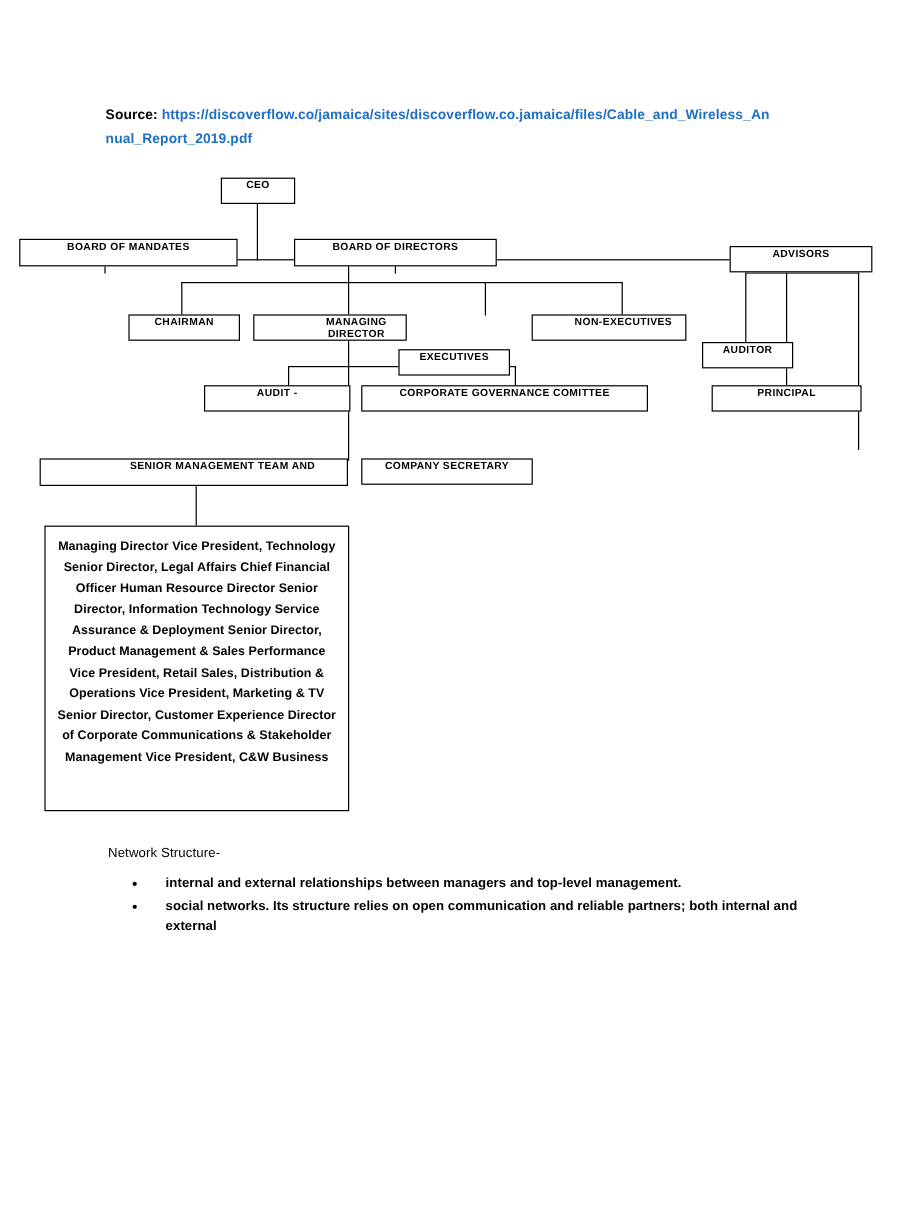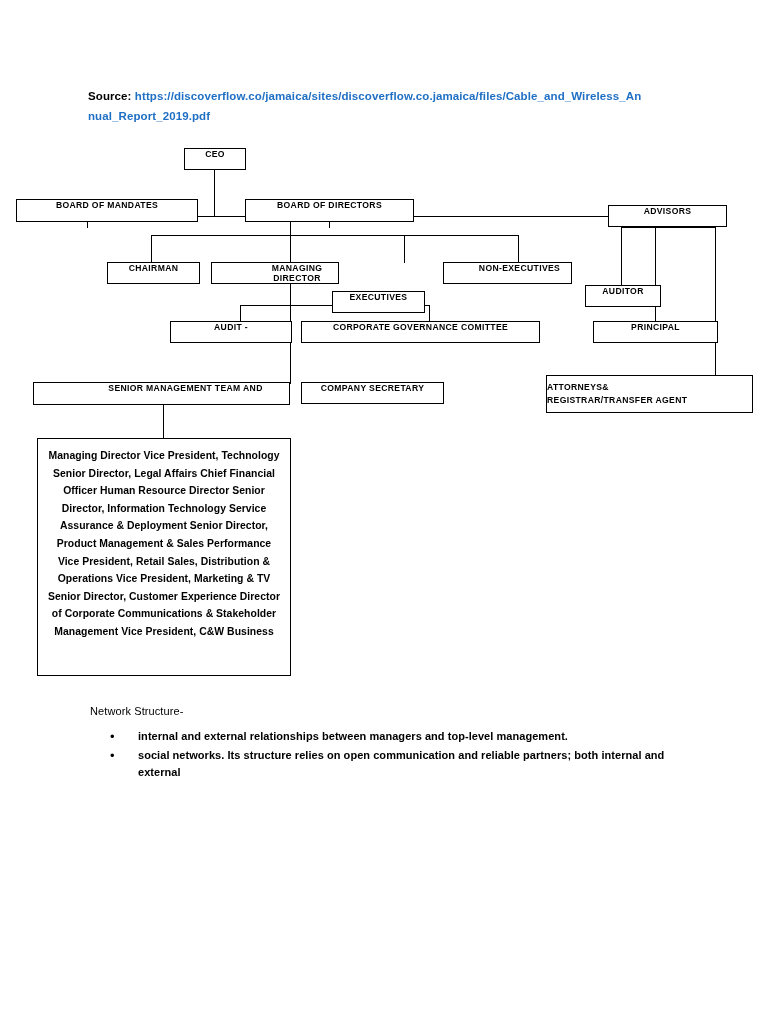--- a/index.html
+++ b/index.html
@@ -206,24 +206,20 @@
   </div>
 
   <div class="node" style="left:33px; top:382px; width:257px; height:23px;padding-left:48px;">
     <span>SENIOR MANAGEMENT TEAM AND</span>
   </div>
 
   <div class="node thin" style="left:301px; top:382px; width:143px; height:22px;">
     <span>COMPANY SECRETARY</span>
   </div>
 
-  <div class="node" style="left:546px; top:375px; width:207px; height:38px; flex-direction:column; line-height:13px;">
-    <span>ATTORNEYS&amp;</span>
-    <span>REGISTRAR/TRANSFER AGENT</span>
-  </div>
 
   <div id="roster-box">
     <div id="roster-text">Managing Director Vice President, Technology Senior Director, Legal Affairs Chief Financial Officer Human Resource Director Senior Director, Information Technology Service Assurance &amp; Deployment Senior Director, Product Management &amp; Sales Performance Vice President, Retail Sales, Distribution &amp; Operations Vice President, Marketing &amp; TV Senior Director, Customer Experience Director of Corporate Communications &amp; Stakeholder Management Vice President, C&amp;W Business</div>
   </div>
 
 </div>
 
 <div id="notes">
   <div id="notes-heading">Network Structure-</div>
 

